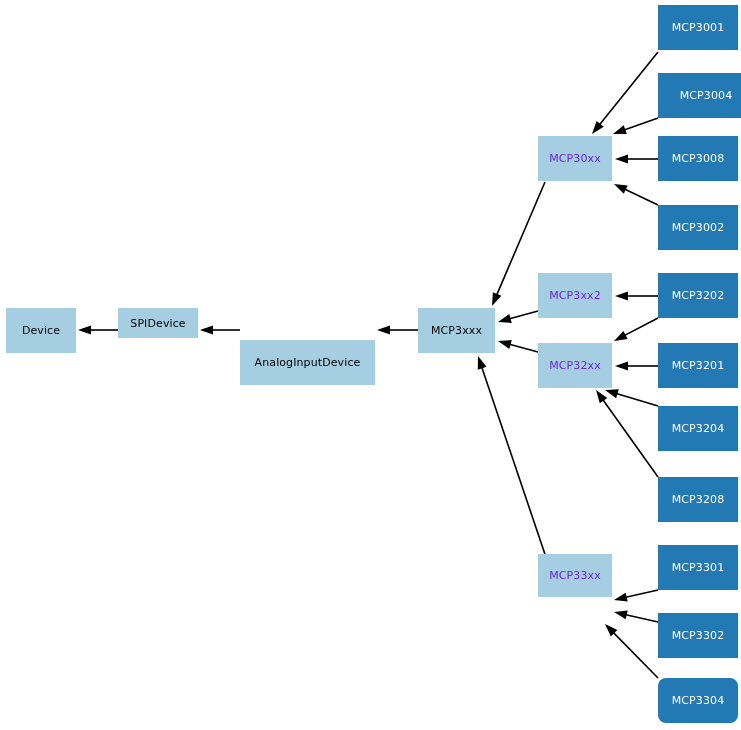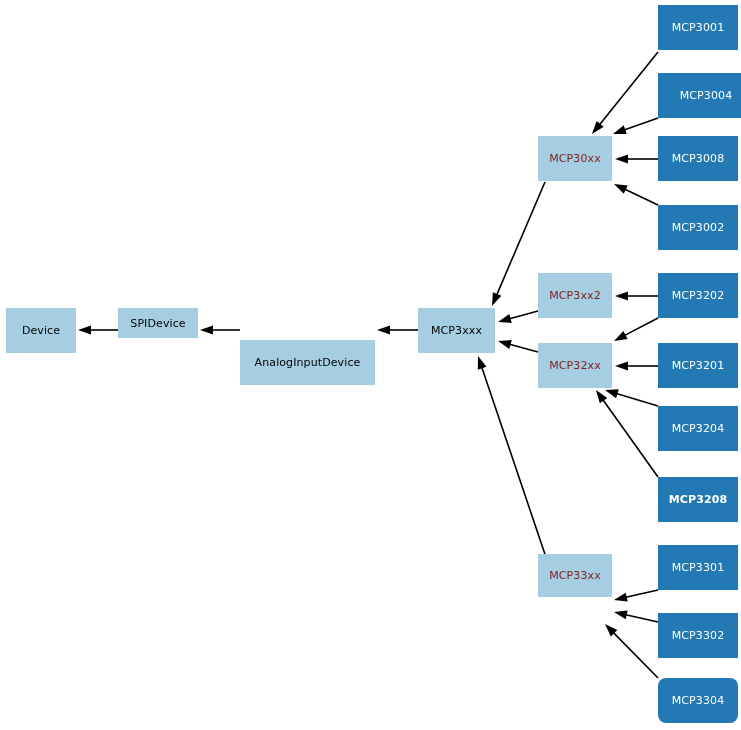--- a/index.html
+++ b/index.html
@@ -34,21 +34,21 @@
     white-space: nowrap;
     z-index: 2;
   }
   .node.base {
     background: #a6cee3;
     color: #000000;
     text-align: right;
   }
   .node.abstract {
     background: #a6cee3;
-    color: #7f1d1d;
+    color: #6d28d9;
   }
   .node.concrete {
     background: #2379b4;
     color: #ffffff;
   }
 </style>
 </head>
 <body>
 
 <div id="diagram-root">
@@ -169,21 +169,21 @@
       </div>
       <div class="node concrete" style="left: 658px; top: 273px; width: 80px; height: 45px;">
         <span>MCP3202</span>
       </div>
       <div class="node concrete" style="left: 658px; top: 343px; width: 80px; height: 45px;">
         <span>MCP3201</span>
       </div>
       <div class="node concrete" style="left: 658px; top: 406px; width: 80px; height: 45px;">
         <span>MCP3204</span>
       </div>
-      <div class="node concrete" style="left: 658px; top: 477px; width: 80px; height: 45px; font-weight: bold;">
+      <div class="node concrete" style="left: 658px; top: 477px; width: 80px; height: 45px;">
         <span>MCP3208</span>
       </div>
       <div class="node concrete" style="left: 658px; top: 545px; width: 80px; height: 45px;">
         <span>MCP3301</span>
       </div>
       <div class="node concrete" style="left: 658px; top: 613px; width: 80px; height: 45px;">
         <span>MCP3302</span>
       </div>
       <div class="node concrete" style="left: 658px; top: 678px; width: 80px; height: 45px; border-radius: 8px;">
         <span>MCP3304</span>

